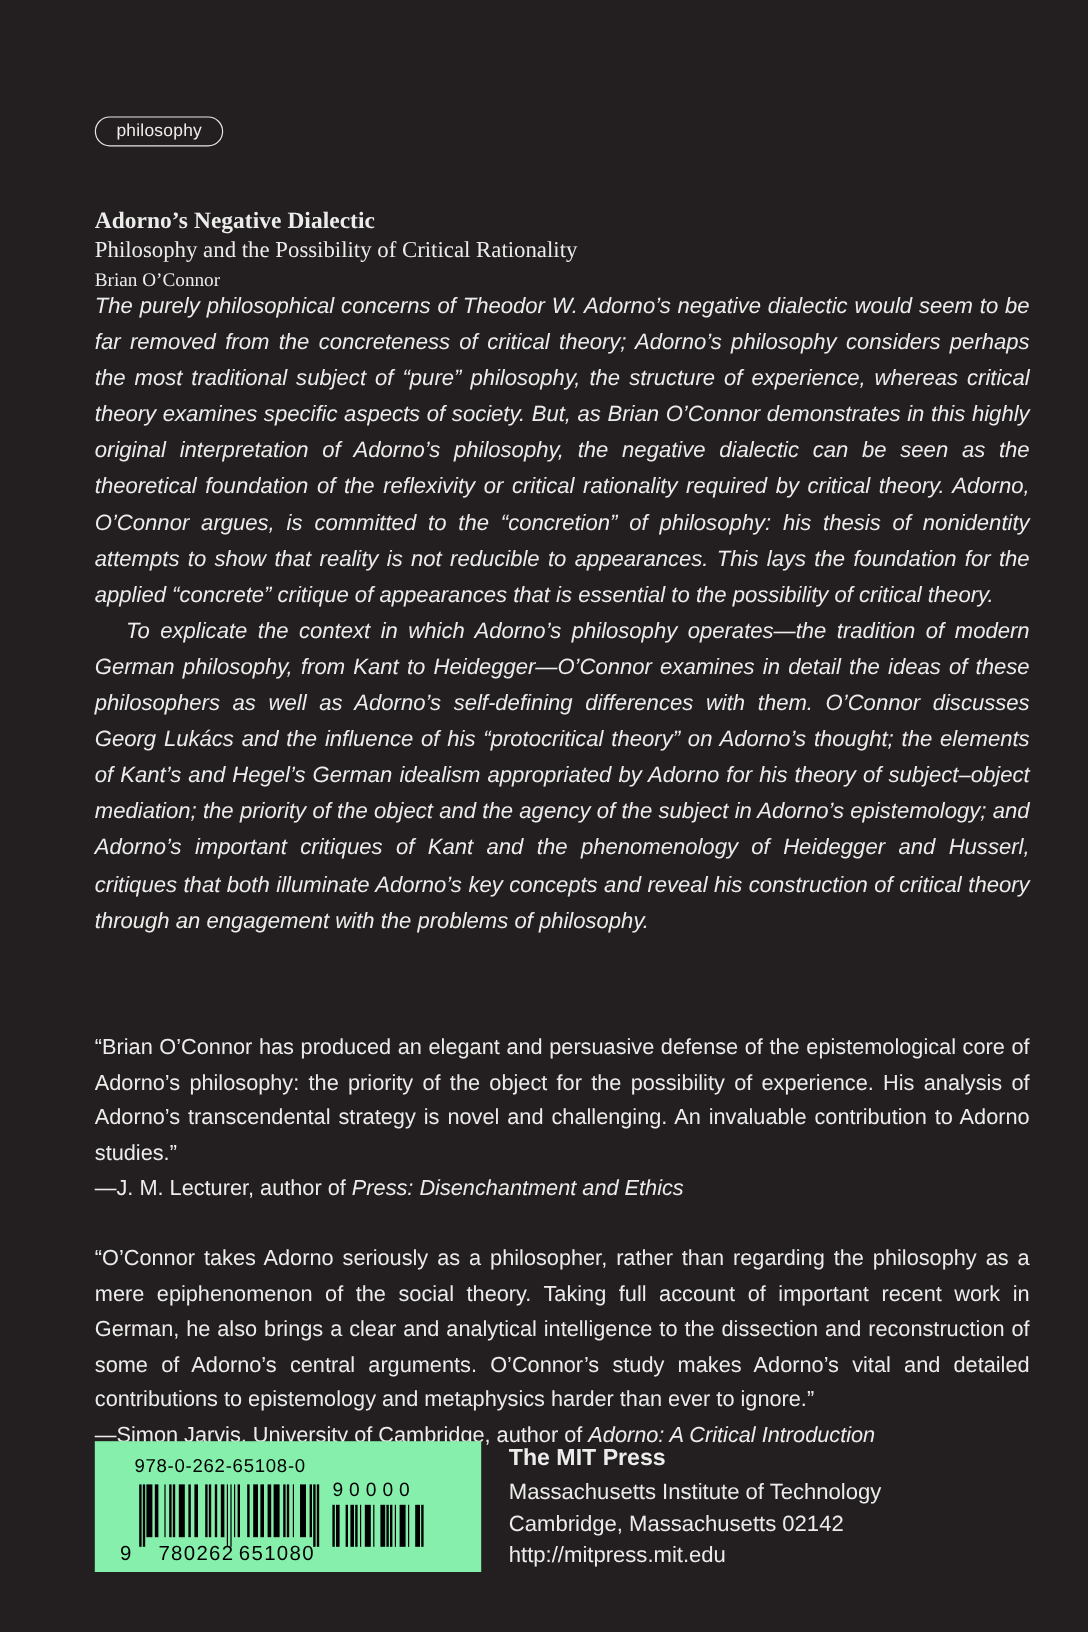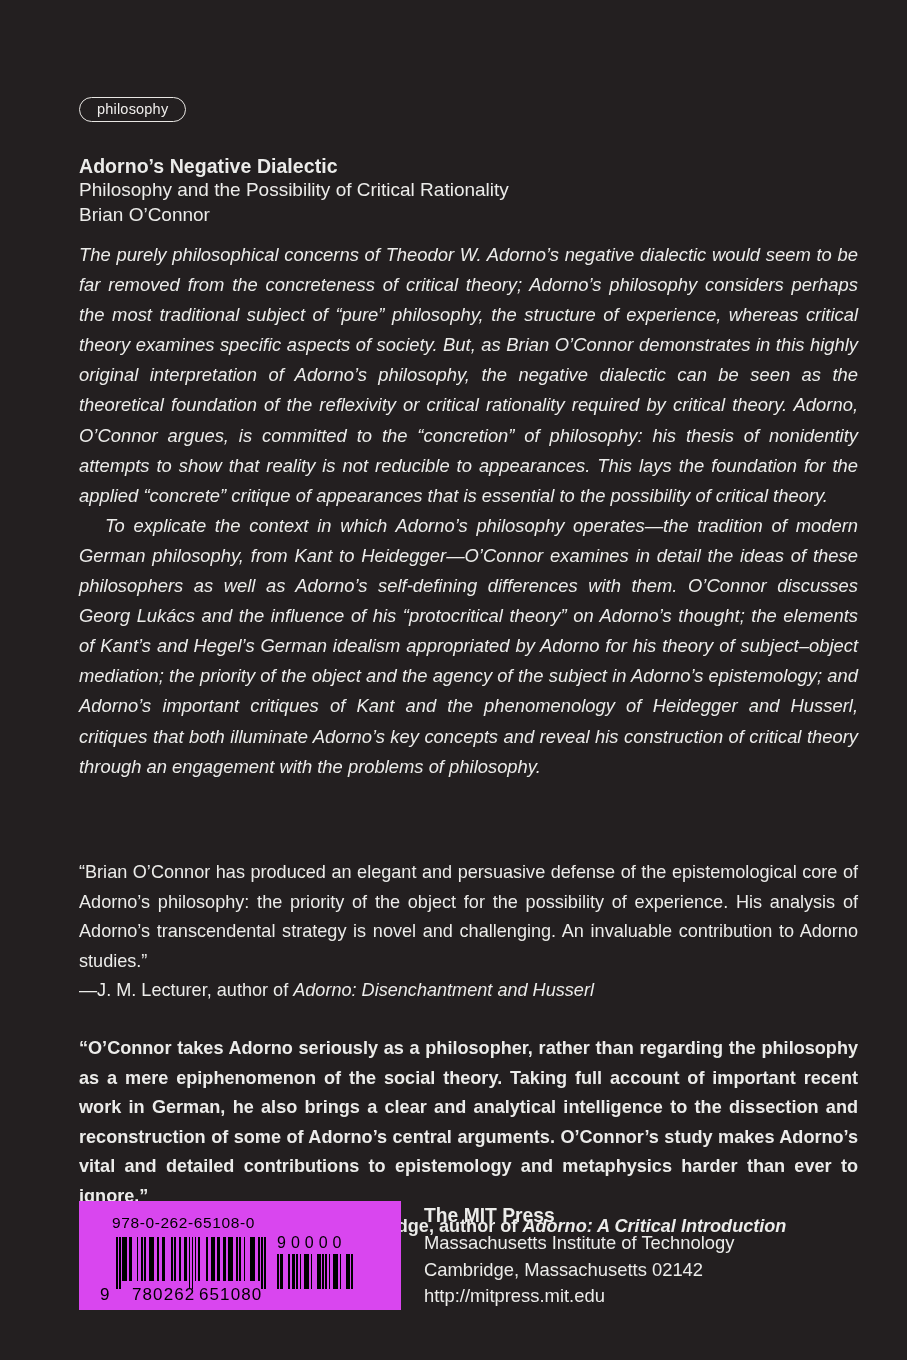--- a/index.html
+++ b/index.html
@@ -39,39 +39,40 @@
     padding: 3px 17px 4px 17px;
     font-size: 14.5px;
     line-height: 16px;
     letter-spacing: 0.2px;
     color: #f0eeec;
   }
 
   
   .title-block {
     position: absolute;
-    top: 134px;
-    left: 0;
-    width: 779px;
+    top: 153px;
+    left: 0;
+    width: 779px;
+    font-family: Liberation Serif, serif;
   }
   .book-title {
     font-size: 19.5px;
     font-weight: bold;
     line-height: 24px;
     letter-spacing: 0.05px;
     margin: 0;
   }
   .book-subtitle {
     font-size: 19px;
     font-weight: normal;
     line-height: 24.5px;
     margin: 0;
   }
   .book-author {
-    font-size: 19px;
+    font-size: 16px;
     font-weight: normal;
     line-height: 24.5px;
     margin: 0;
   }
 
   
   .description {
     position: absolute;
     top: 220px;
     left: 0;
@@ -115,21 +116,21 @@
   
   .blurbs {
     position: absolute;
     top: 838px;
     left: 0;
     width: 779px;
   }
   .blurb {
     margin: 0 0 28px 0;
   }
-  .blurb:last-child { margin-bottom: 0; font-weight: bold; }
+  .blurb:last-child { margin-bottom: 0; }
   .blurb-text {
     font-size: 18.1px;
     line-height: 29.6px;
     margin: 0;
     text-align: justify;
     text-justify: inter-word;
   }
   .blurb-attr {
     font-size: 18.1px;
     line-height: 29.6px;
@@ -145,21 +146,21 @@
     width: 779px;
     height: 112px;
   }
 
   .barcode-box {
     position: absolute;
     left: 0;
     top: 0;
     width: 322px;
     height: 109px;
-    background: #d946ef;
+    background: #86efac;
     box-sizing: border-box;
   }
   .isbn-text {
     position: absolute;
     top: 13px;
     left: 33px;
     color: #000;
     font-size: 15.5px;
     letter-spacing: 0.6px;
     font-family: "Liberation Sans", sans-serif;
@@ -250,21 +251,21 @@
   <div class="description">
     <p class="desc-para">The purely philosophical concerns of Theodor W. Adorno’s negative dialectic would seem to be far removed from the concreteness of critical theory; Adorno’s philosophy considers perhaps the most traditional subject of “pure” philosophy, the structure of experience, whereas critical theory examines specific aspects of society. But, as Brian O’Connor demonstrates in this highly original interpretation of Adorno’s philosophy, the negative dialectic can be seen as the theoretical foundation of the reflexivity or critical rationality required by critical theory. Adorno, O’Connor argues, is committed to the “concretion” of philosophy: his thesis of nonidentity attempts to show that reality is not reducible to appearances. This lays the foundation for the applied “concrete” critique of appearances that is essential to the possibility of critical theory.</p>
     <p class="desc-para indent">To explicate the context in which Adorno’s philosophy operates—the tradition of modern German philosophy, from Kant to Heidegger—O’Connor examines in detail the ideas of these philosophers as well as Adorno’s self-defining differences with them. O’Connor discusses Georg Lukács and the influence of his “protocritical theory” on Adorno’s thought; the elements of Kant’s and Hegel’s German idealism appropriated by Adorno for his theory of subject–object mediation; the priority of the object and the agency of the subject in Adorno’s epistemology; and Adorno’s important critiques of Kant and the phenomenology of Heidegger and Husserl, critiques that both illuminate Adorno’s key concepts and reveal his construction of critical theory through an engagement with the problems of philosophy.</p>
   </div>
 
 
 
   <div class="blurbs">
     <div class="blurb">
       <p class="blurb-text">“Brian O’Connor has produced an elegant and persuasive defense of the epistemological core of Adorno’s philosophy: the priority of the object for the possibility of experience. His analysis of Adorno’s transcendental strategy is novel and challenging. An invaluable contribution to Adorno studies.”</p>
-      <p class="blurb-attr"><span>—J. M. Lecturer, author of </span><i>Adorno: Disenchantment and Husserl</i></p>
+      <p class="blurb-attr"><span>—J. M. Lecturer, author of </span><i>Press: Disenchantment and Ethics</i></p>
     </div>
     <div class="blurb">
       <p class="blurb-text">“O’Connor takes Adorno seriously as a philosopher, rather than regarding the philosophy as a mere epiphenomenon of the social theory. Taking full account of important recent work in German, he also brings a clear and analytical intelligence to the dissection and reconstruction of some of Adorno’s central arguments. O’Connor’s study makes Adorno’s vital and detailed contributions to epistemology and metaphysics harder than ever to ignore.”</p>
       <p class="blurb-attr"><span>—Simon Jarvis, University of Cambridge, author of </span><i>Adorno: A Critical Introduction</i></p>
     </div>
   </div>
 
   <div class="footer">
 
     <div class="barcode-box">

